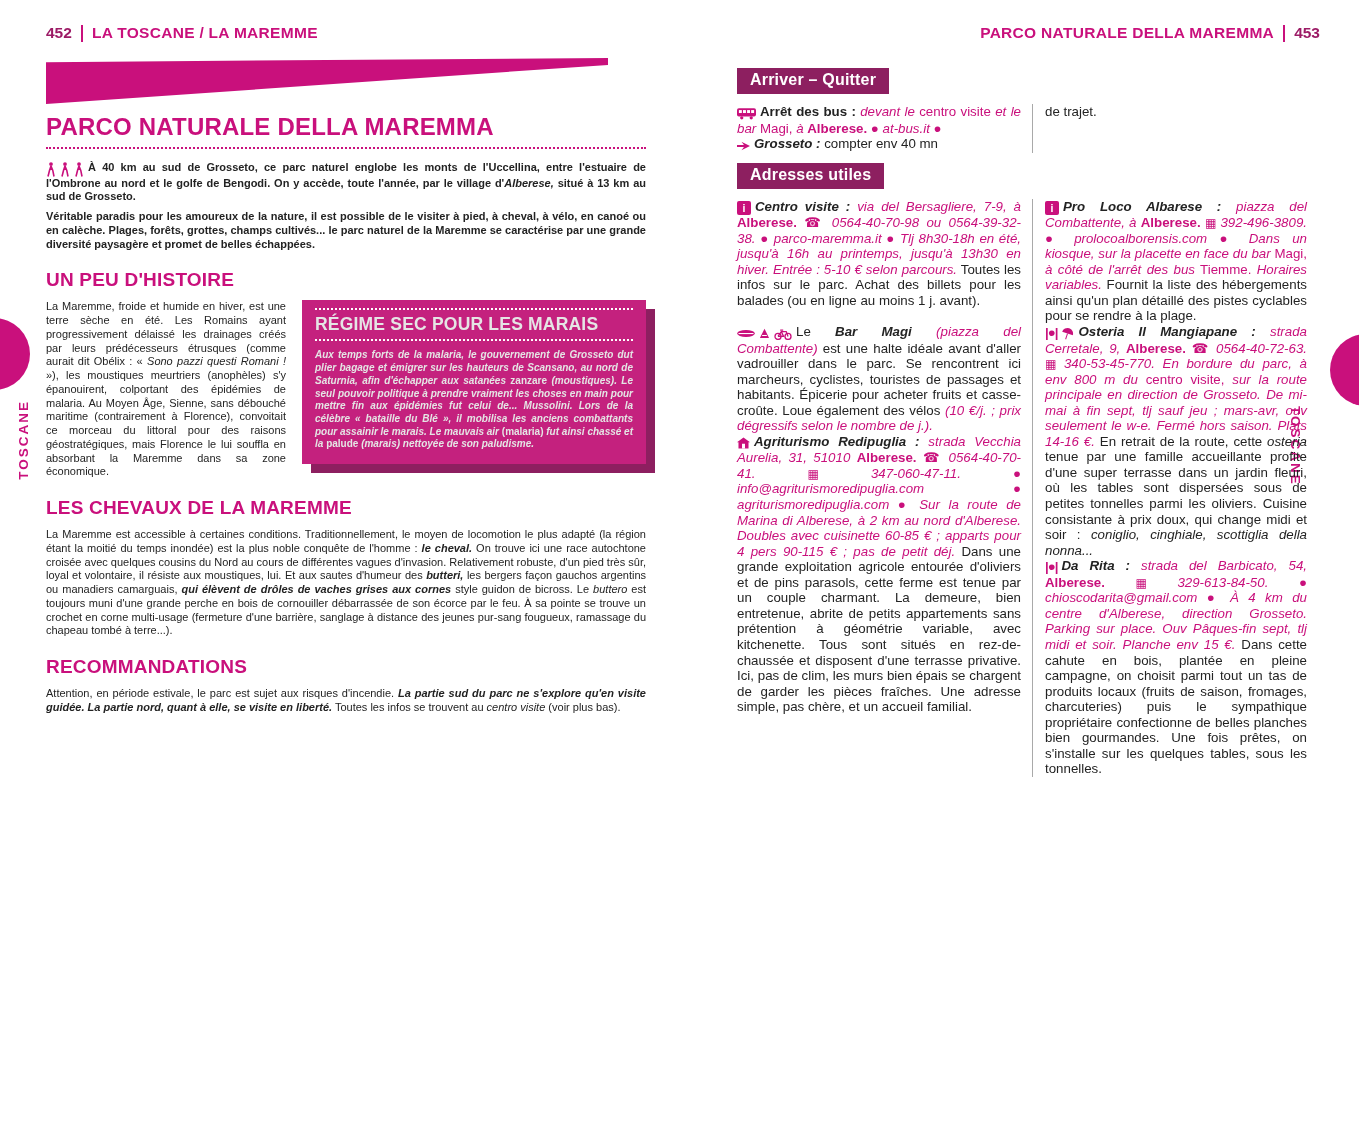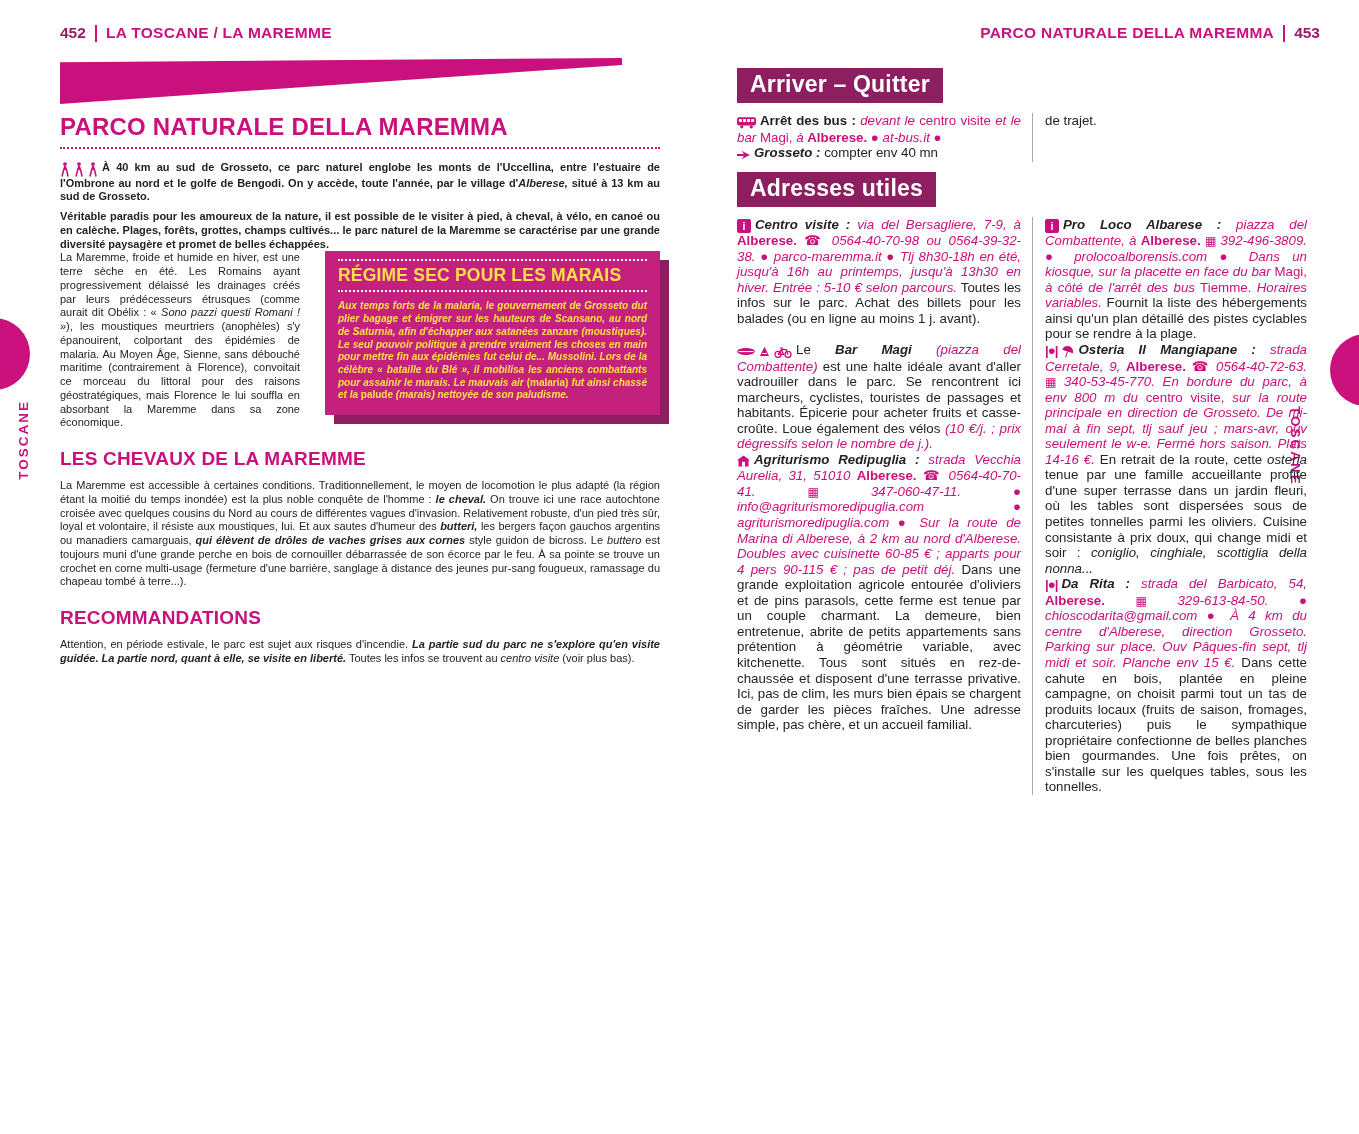--- a/index.html
+++ b/index.html
@@ -15,51 +15,51 @@
 
   
   .tab-circle{position:absolute;width:72px;height:72px;border-radius:50%;background:var(--mag);}
   .tab-circle.left{left:-42px;top:318px;}
   .tab-circle.right{left:1330px;top:334px;}
   .vlabel{position:absolute;color:var(--mag);font-weight:bold;font-size:13.5px;letter-spacing:2px;writing-mode:vertical-rl;}
   .vlabel.left{left:16px;top:400px;transform:rotate(180deg);}
   .vlabel.right{left:1288px;top:406px;}
 
   .page{position:absolute;top:24px;}
-  .leftpg{left:60px;width:600px;}
+  .leftpg{left:46px;width:600px;}
   .rightpg{left:737px;width:583px;}
 
   
   .pghead{display:flex;align-items:center;gap:9px;font-weight:bold;font-size:15.5px;margin-bottom:16px;}
   .pghead.rt{justify-content:flex-end;}
   .pgnum{color:#9c1b66;}
   .phtitle{color:var(--mag);letter-spacing:.3px;}
   .sep{display:inline-block;width:2px;height:17px;background:var(--mag);}
 
   .wedge{width:562px;height:46px;background:var(--mag);clip-path:polygon(0 9%,100% 0,100% 15%,0 100%);margin-bottom:9px;}
 
   .title{margin:0;color:var(--mag);font-size:24px;line-height:1.13;font-weight:bold;letter-spacing:.2px;}
   .title-rule{border-bottom:2px dotted var(--mag);margin:7px 0 12px;}
 
   .body{font-size:11px;line-height:1.25;text-align:justify;margin:0;color:var(--ink);}
   .bold-intro{font-weight:bold;}
   .mt6{margin-top:6px;}
 
   .shead{color:var(--mag);font-weight:bold;font-size:19px;margin:18px 0 9px;letter-spacing:.2px;}
 
-  .histwrap{display:flex;gap:25px;}
+  .histwrap{display:flex;gap:16px;}
   .histcol{width:240px;flex:0 0 auto;}
-  .sidebox{position:relative;flex:1;align-self:flex-start;background:var(--boxpink);color:#fde047;box-shadow:9px 9px 0 var(--dkmag);padding:8px 13px 13px;}
+  .sidebox{position:relative;flex:1;align-self:flex-start;background:var(--boxpink);color:#e5e5e5;box-shadow:9px 9px 0 var(--dkmag);padding:8px 13px 13px;}
   .sidebox .btitle{font-weight:bold;font-size:17.5px;border-top:2px dotted #fff;border-bottom:2px dotted #fff;padding:4px 0;margin-bottom:8px;letter-spacing:.2px;}
   .sidebox .bbody{font-style:italic;font-weight:bold;font-size:10px;line-height:1.27;text-align:justify;}
   .sidebox .up{font-style:normal;}
 
   
   .rightpg .body{font-size:13.3px;line-height:1.17;}
-  .banner{display:inline-block;background:var(--dkmag);color:#fff;font-weight:bold;font-size:23px;padding:3px 13px 5px;margin:10px 0 10px;letter-spacing:.2px;}
+  .banner{display:inline-block;background:var(--dkmag);color:#fff;font-weight:bold;font-size:16px;padding:3px 13px 5px;margin:10px 0 10px;letter-spacing:.2px;}
   .cols{display:flex;align-items:stretch;}
   .col{width:284px;flex:0 0 auto;}
   .col.c2{border-left:1px solid #a9a9a9;padding-left:12px;margin-left:11px;width:275px;}
   .entry{margin:0;}
 
   .mg{color:var(--mag);}
   .up{font-style:normal;}
   .mob{color:var(--mag);font-style:normal;font-size:.9em;}
   .resto{font-weight:bold;letter-spacing:-1px;font-style:normal;}
 
@@ -97,20 +97,21 @@
               <path d="M5 4.2 L6.9 9 L8.2 15.5 M5 4.2 L3.4 9 L1.8 15.5 M5 4.2 L5 8.6" stroke="currentColor" stroke-width="1.7" fill="none"></path>
             </svg></span><span class="icon"><svg width="10" height="15" viewBox="0 0 10 16">
               <circle cx="5" cy="2.2" r="2"></circle>
               <path d="M5 4.2 L6.9 9 L8.2 15.5 M5 4.2 L3.4 9 L1.8 15.5 M5 4.2 L5 8.6" stroke="currentColor" stroke-width="1.7" fill="none"></path>
             </svg></span><span class="icon"><svg width="10" height="15" viewBox="0 0 10 16">
               <circle cx="5" cy="2.2" r="2"></circle>
               <path d="M5 4.2 L6.9 9 L8.2 15.5 M5 4.2 L3.4 9 L1.8 15.5 M5 4.2 L5 8.6" stroke="currentColor" stroke-width="1.7" fill="none"></path>
             </svg></span></span><span>À 40 km au sud de Grosseto, ce parc naturel englobe les monts de l'Uccellina, entre l'estuaire de l'Ombrone au nord et le golfe de Bengodi. On y accède, toute l'année, par le village d'<i>Alberese,</i> situé à 13 km au sud de Grosseto.</span></p>
     <p class="body bold-intro mt6">Véritable paradis pour les amoureux de la nature, il est possible de le visiter à pied, à cheval, à vélo, en canoé ou en calèche. Plages, forêts, grottes, champs cultivés... le parc naturel de la Maremme se caractérise par une grande diversité paysagère et promet de belles échappées.</p>
 
+    <h2 class="shead">UN PEU D'HISTOIRE</h2>
     <div class="histwrap">
       <div class="histcol body">La Maremme, froide et humide en hiver, est une terre sèche en été. Les Romains ayant progressivement délaissé les drainages créés par leurs prédécesseurs étrusques (comme aurait dit Obélix : « <i>Sono pazzi questi Romani !</i> »), les moustiques meurtriers (anophèles) s'y épanouirent, colportant des épidémies de malaria. Au Moyen Âge, Sienne, sans débouché maritime (contrairement à Florence), convoitait ce morceau du littoral pour des raisons géostratégiques, mais Florence le lui souffla en absorbant la Maremme dans sa zone économique.</div>
       <div class="sidebox">
         <div class="btitle">RÉGIME SEC POUR LES MARAIS</div>
         <div class="bbody">Aux temps forts de la malaria, le gouvernement de Grosseto dut plier bagage et émigrer sur les hauteurs de Scansano, au nord de Saturnia, afin d'échapper aux satanées <span class="up">zanzare</span> (moustiques). Le seul pouvoir politique à prendre vraiment les choses en main pour mettre fin aux épidémies fut celui de... Mussolini. Lors de la célèbre « bataille du Blé », il mobilisa les anciens combattants pour assainir le marais. Le mauvais air <span class="up">(malaria)</span> fut ainsi chassé et la <span class="up">palude</span> (marais) nettoyée de son paludisme.</div>
       </div>
     </div>
 
     <h2 class="shead">LES CHEVAUX DE LA MAREMME</h2>
     <p class="body">La Maremme est accessible à certaines conditions. Traditionnellement, le moyen de locomotion le plus adapté (la région étant la moitié du temps inondée) est la plus noble conquête de l'homme : <b><i>le cheval.</i></b> On trouve ici une race autochtone croisée avec quelques cousins du Nord au cours de différentes vagues d'invasion. Relativement robuste, d'un pied très sûr, loyal et volontaire, il résiste aux moustiques, lui. Et aux sautes d'humeur des <b><i>butteri,</i></b> les bergers façon gauchos argentins ou manadiers camarguais, <b><i>qui élèvent de drôles de vaches grises aux cornes</i></b> style guidon de bicross. Le <i>buttero</i> est toujours muni d'une grande perche en bois de cornouiller débarrassée de son écorce par le feu. À sa pointe se trouve un crochet en corne multi-usage (fermeture d'une barrière, sanglage à distance des jeunes pur-sang fougueux, ramassage du chapeau tombé à terre...).</p>

